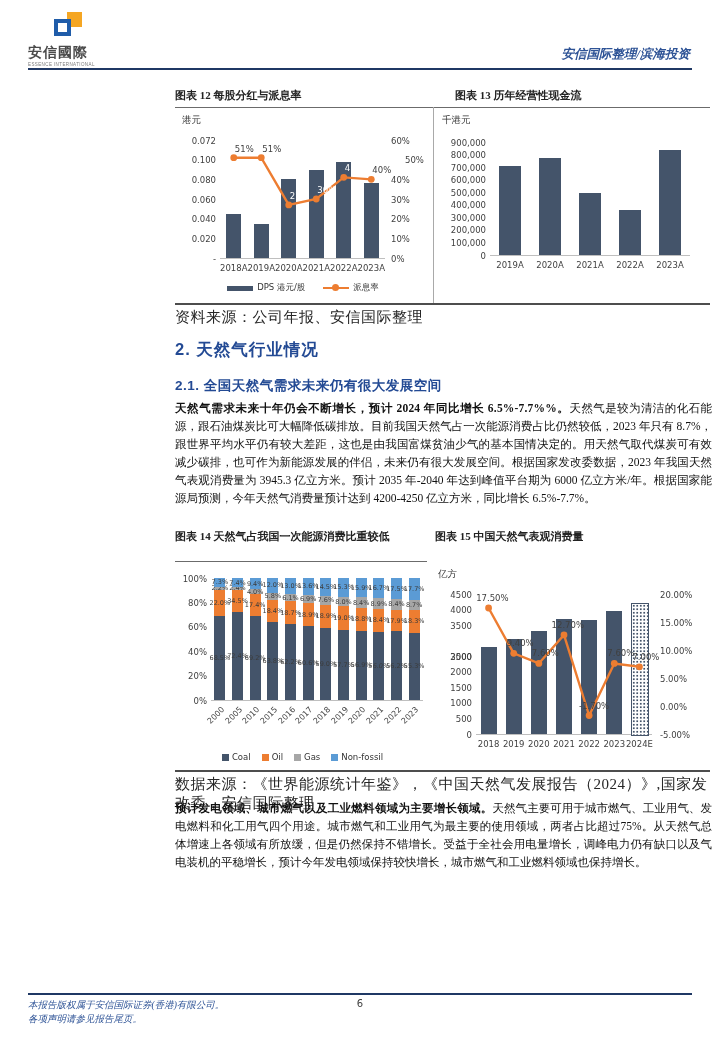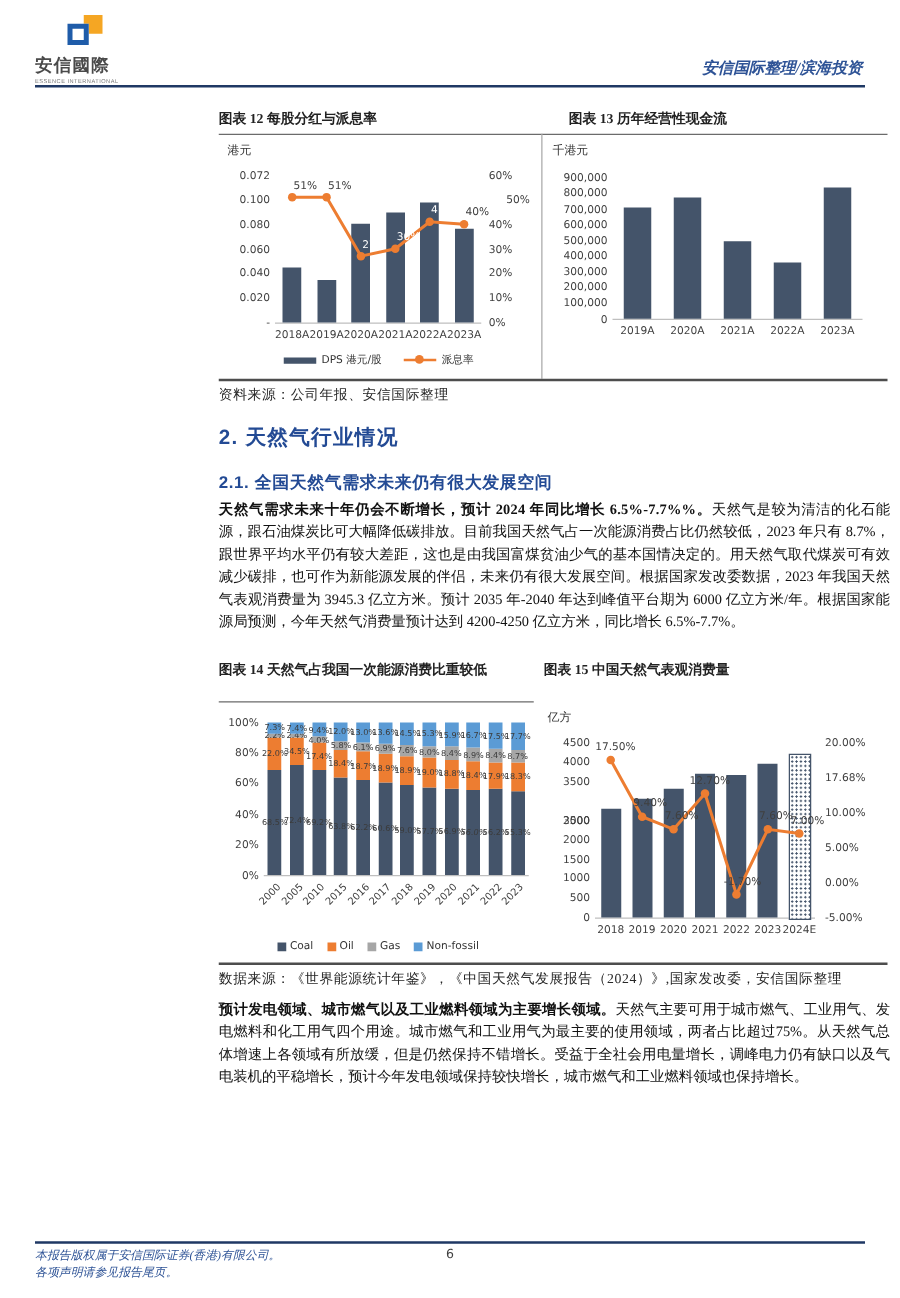--- a/index.html
+++ b/index.html
@@ -14,21 +14,21 @@
   .logo-cn{font-family:"Liberation Sans",sans-serif;font-size:14px;font-weight:bold;color:#4a4a4a;letter-spacing:1px;margin-top:2px;}
   .logo-en{font-family:"Liberation Sans",sans-serif;font-size:4.5px;color:#7a7a7a;letter-spacing:0.4px;}
   .doc-type{position:absolute;right:30px;top:46px;font-size:12.5px;font-style:italic;color:var(--linkblue);font-weight:bold;}
   .header-rule{position:absolute;left:28px;top:68px;width:664px;height:2px;background:var(--darknavy);}
 
   
   .figtitle{position:absolute;font-size:11px;font-weight:bold;color:#222;line-height:1.45;}
   .rule-thin{position:absolute;height:1px;background:#6b6b6b;}
   .rule-thick{position:absolute;height:2px;background:#4d4d4d;}
   .vdiv{position:absolute;width:1px;background:#a9a9a9;}
-  .source{position:absolute;font-size:11px;color:#262626;letter-spacing:0.5px;}
+  .source{position:absolute;font-size:15px;color:#262626;letter-spacing:0.5px;}
 
   
   .h2{position:absolute;font-family:"Liberation Sans",sans-serif;font-size:16.5px;font-weight:bold;color:var(--headblue);letter-spacing:1px;}
   .h3{position:absolute;font-family:"Liberation Sans",sans-serif;font-size:13.5px;font-weight:bold;color:var(--headblue);letter-spacing:0.5px;}
   .para{position:absolute;width:537px;font-size:11.5px;line-height:1.56;text-align:justify;color:#111;}
   .para b{letter-spacing:0.2px;}
 
   
   .chart{position:absolute;}
   .tick{position:absolute;font-family:"DejaVu Sans",sans-serif;font-size:8.5px;color:#3f3f3f;white-space:nowrap;}
@@ -308,21 +308,21 @@
       <div class="tick" style="left: 8px; width: 32px; top: 49.0556px; text-align: right;">4000</div>
       <div class="tick" style="left: 8px; width: 32px; top: 64.6111px; text-align: right;">3500</div>
       <div class="tick" style="left: 8px; width: 32px; top: 80.1667px; text-align: right; margin-top: 16px;">3000</div>
       <div class="tick" style="left: 8px; width: 32px; top: 95.7222px; text-align: right;">2500</div>
       <div class="tick" style="left: 8px; width: 32px; top: 111.278px; text-align: right;">2000</div>
       <div class="tick" style="left: 8px; width: 32px; top: 126.833px; text-align: right;">1500</div>
       <div class="tick" style="left: 8px; width: 32px; top: 142.389px; text-align: right;">1000</div>
       <div class="tick" style="left: 8px; width: 32px; top: 157.944px; text-align: right;">500</div>
       <div class="tick" style="left: 8px; width: 32px; top: 173.5px; text-align: right;">0</div>
       <div class="tick" style="left: 228px; width: 44px; top: 33.5px; text-align: left;">20.00%</div>
-      <div class="tick" style="left: 228px; width: 44px; top: 61.5px; text-align: left;">17.68%</div>
+      <div class="tick" style="left: 228px; width: 44px; top: 61.5px; text-align: left;">15.00%</div>
       <div class="tick" style="left: 228px; width: 44px; top: 89.5px; text-align: left;">10.00%</div>
       <div class="tick" style="left: 228px; width: 44px; top: 117.5px; text-align: left;">5.00%</div>
       <div class="tick" style="left: 228px; width: 44px; top: 145.5px; text-align: left;">0.00%</div>
       <div class="tick" style="left: 228px; width: 44px; top: 173.5px; text-align: left;">-5.00%</div>
       <div class="baseline" style="left: 44px; top: 178px; width: 176px;"></div>
       <div class="bar" style="left: 48.5714px; top: 90.8889px; width: 16px; height: 87.1111px;"></div>
       <div class="bar" style="left: 73.7143px; top: 83.1111px; width: 16px; height: 94.8889px;"></div>
       <div class="bar" style="left: 98.8571px; top: 75.3333px; width: 16px; height: 102.667px;"></div>
       <div class="bar" style="left: 124px; top: 63.2px; width: 16px; height: 114.8px;"></div>
       <div class="bar" style="left: 149.143px; top: 64.1333px; width: 16px; height: 113.867px;"></div>

